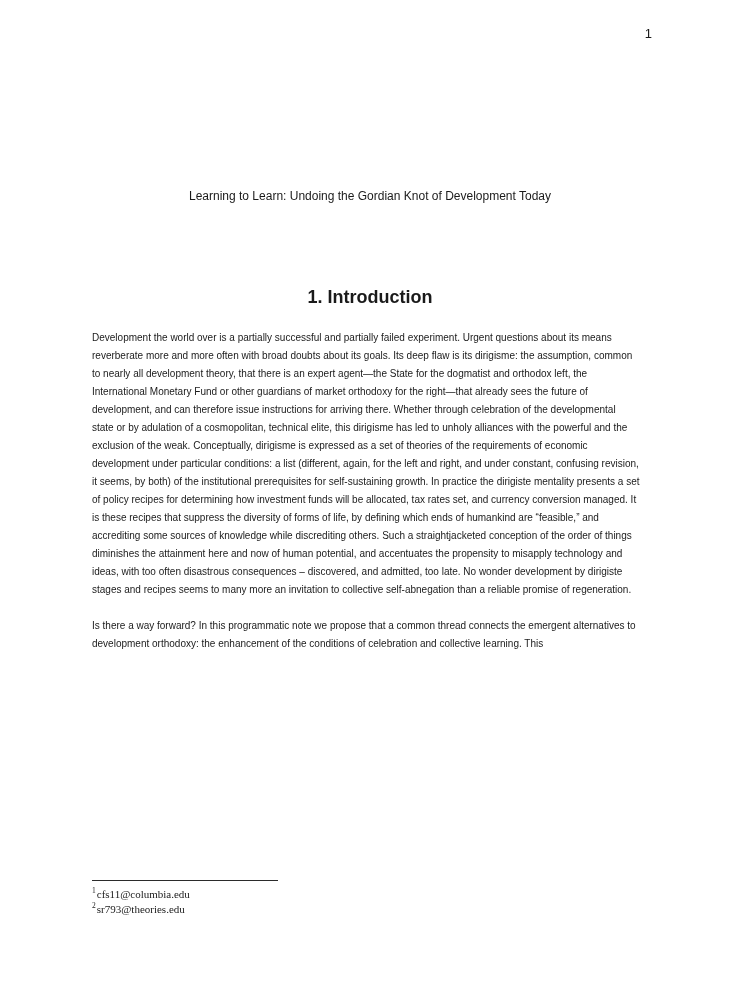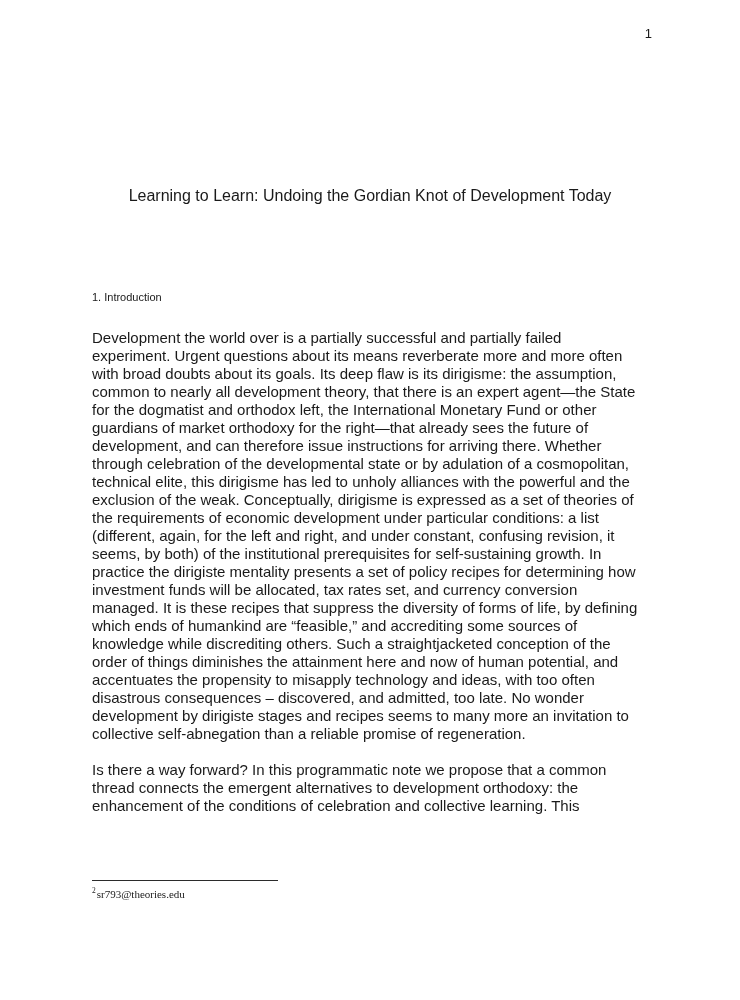--- a/index.html
+++ b/index.html
@@ -24,44 +24,45 @@
   }
   .content {
     position: absolute;
     left: 92px;
     top: 0;
     width: 556px;
   }
   .title {
     margin: 186px 0 0 0;
     text-align: center;
-    font-size: 16px;
+    font-size: 12px;
     font-weight: 400;
     line-height: 20px;
   }
   .authors {
     margin-top: 26px;
     text-align: center;
     font-size: 13.5px;
     line-height: 17px;
   }
   .authors sup {
     font-size: 9px;
     vertical-align: super;
     line-height: 0;
   }
   .section-heading {
     margin: 82px 0 0 0;
-    font-size: 11px;
-    font-weight: 400;
+    font-size: 18px;
+    font-weight: 700;
     line-height: 19px;
+    text-align: center;
   }
   .body-para {
     margin: 22px 8px 0 0;
-    font-size: 15px;
+    font-size: 10px;
     line-height: 18px;
   }
   .body-para + .body-para {
     margin-top: 18px;
   }
   .footnotes {
     position: absolute;
     left: 92px;
     top: 880px;
     width: 556px;
@@ -97,16 +98,17 @@
     <h2 class="section-heading">1. Introduction</h2>
 
     <p class="body-para">Development the world over is a partially successful and partially failed experiment.  Urgent questions about its means reverberate more and more often with broad doubts about its goals. Its deep flaw is its dirigisme: the assumption, common to nearly all development theory, that there is an expert agent—the State for the dogmatist and orthodox left, the International Monetary Fund or other guardians of market orthodoxy for the right—that already sees the future of development, and can therefore issue instructions for arriving there.   Whether through celebration of the developmental state or by adulation of a cosmopolitan, technical elite, this dirigisme has led to unholy alliances with the powerful and the exclusion of the weak.  Conceptually, dirigisme is expressed as a set of theories of the requirements of economic development under particular conditions: a list (different, again, for the left and right, and under constant, confusing revision, it seems, by both) of the institutional prerequisites for self-sustaining growth.  In practice the dirigiste mentality presents a set of policy recipes for determining how investment funds will be allocated, tax rates set, and currency conversion managed. It is these recipes that suppress the diversity of forms of life, by defining which ends of humankind are “feasible,” and accrediting some sources of knowledge while discrediting others.  Such a straightjacketed conception of the order of things diminishes the attainment here and now of human potential, and accentuates the propensity to misapply technology and ideas, with too often disastrous consequences – discovered, and admitted, too late.  No wonder development by dirigiste stages and recipes seems to many more an invitation to collective self-abnegation than a reliable promise of regeneration.</p>
 
     <p class="body-para">Is there a way forward? In this programmatic note we propose that a common thread connects the emergent alternatives to development orthodoxy:  the enhancement of the conditions of celebration and collective learning. This</p>
 
   </div>
 
   <div class="footnotes">
     <div class="footnote-rule"></div>
+    <div class="footnote"><sup>1</sup><span>cfs11@columbia.edu</span></div>
     <div class="footnote"><sup>2</sup><span>sr793@theories.edu</span></div>
   </div>
 
 </div>
 
 </body></html>

